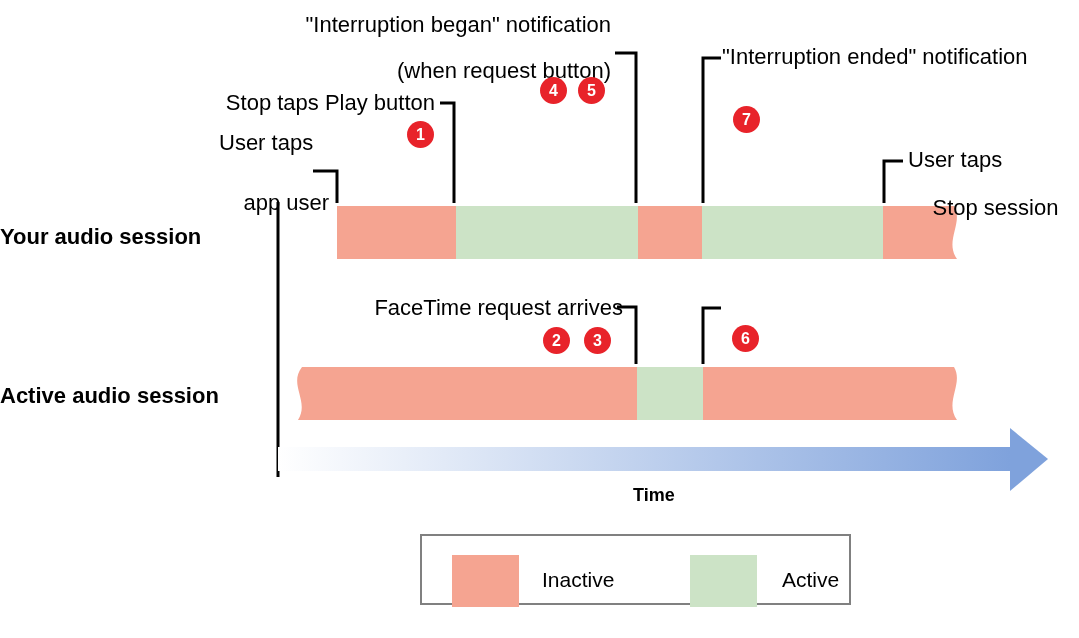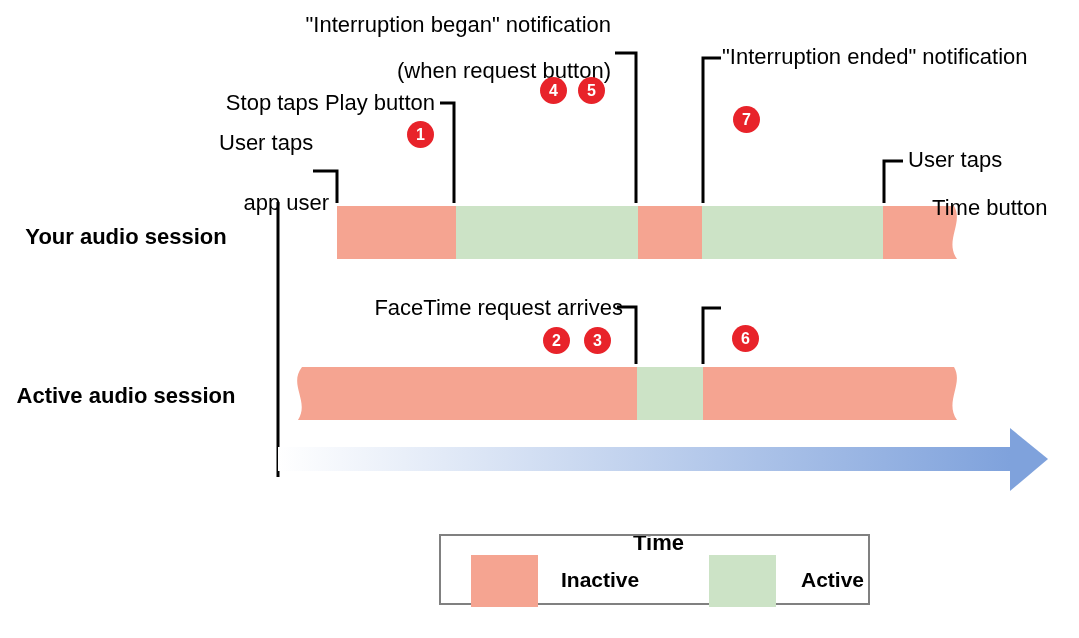--- a/index.html
+++ b/index.html
@@ -9,25 +9,25 @@
   }
   .abs{position:absolute;}
   .label{font-size:22px;line-height:24px;white-space:pre;}
   .label.small-lh{line-height:23px;}
   .r{text-align:right;}
   .badge{
     position:absolute;width:27px;height:27px;border-radius:50%;
     background:var(--badge-red,#E8232A);color:#fff;font-weight:bold;font-size:16px;
     display:flex;align-items:center;justify-content:center;
   }
-  .row-label{font-size:22px;font-weight:bold;text-align:center;width:252px;}
-  .time-label{font-size:22px;font-weight:bold;margin-top:45px;}
+  .row-label{font-size:22px;font-weight:bold;text-align:left;width:252px;}
+  .time-label{font-size:18px;font-weight:bold;}
   .legend-box{
-    position:absolute;left:439px;top:534px;width:431px;height:71px;
-    border:2px solid var(--legend-border,#808080);box-sizing:border-box;font-weight:bold;
+    position:absolute;left:420px;top:534px;width:431px;height:71px;
+    border:2px solid var(--legend-border,#808080);box-sizing:border-box;
   }
   .legend-swatch{position:absolute;top:19px;width:67px;height:52px;}
   .legend-text{position:absolute;top:28px;font-size:21px;line-height:32px;}
 </style>
 </head>
 <body>
 
 <div id="stage">
 
   <svg class="abs" style="left:0;top:0" width="1079" height="638" viewBox="0 0 1079 638">
@@ -75,21 +75,21 @@
 
   <div class="abs label" style="left:722px;top:46px;line-height:22px"><span>"Interruption ended" notification</span><br>
     </div>
 
   <div class="abs label r" style="right:644px;top:91px">Stop taps Play button</div>
 
   <div class="abs label" style="left:219px;top:128px;line-height:30px"><span>User taps</span><br>
     <span>app user</span></div>
 
   <div class="abs label" style="left:908px;top:148px;line-height:24px"><span>User taps</span><br>
-    <span>Time button</span></div>
+    <span>Stop session</span></div>
 
   <div class="abs label r" style="right:456px;top:296px">FaceTime request arrives</div>
 
 
   <div class="badge" style="left:407px;top:121px">1</div>
   <div class="badge" style="left:543px;top:327px">2</div>
   <div class="badge" style="left:584px;top:327px">3</div>
   <div class="badge" style="left:540px;top:77px">4</div>
   <div class="badge" style="left:578px;top:77px">5</div>
   <div class="badge" style="left:732px;top:325px">6</div>

